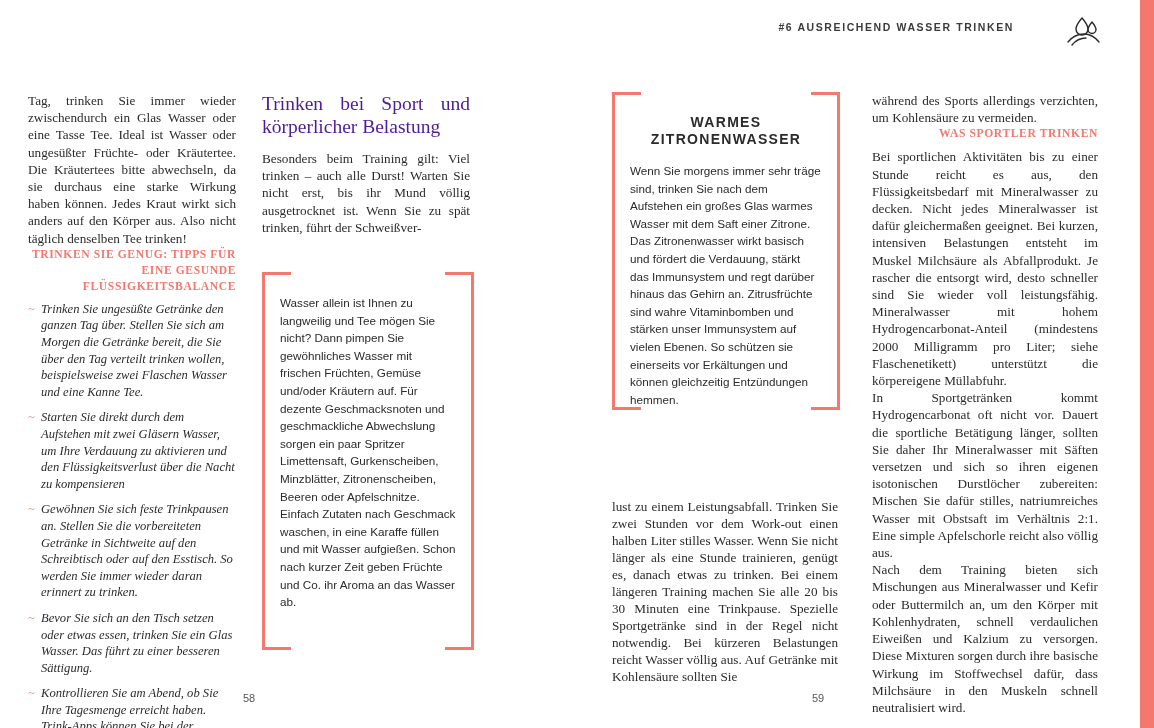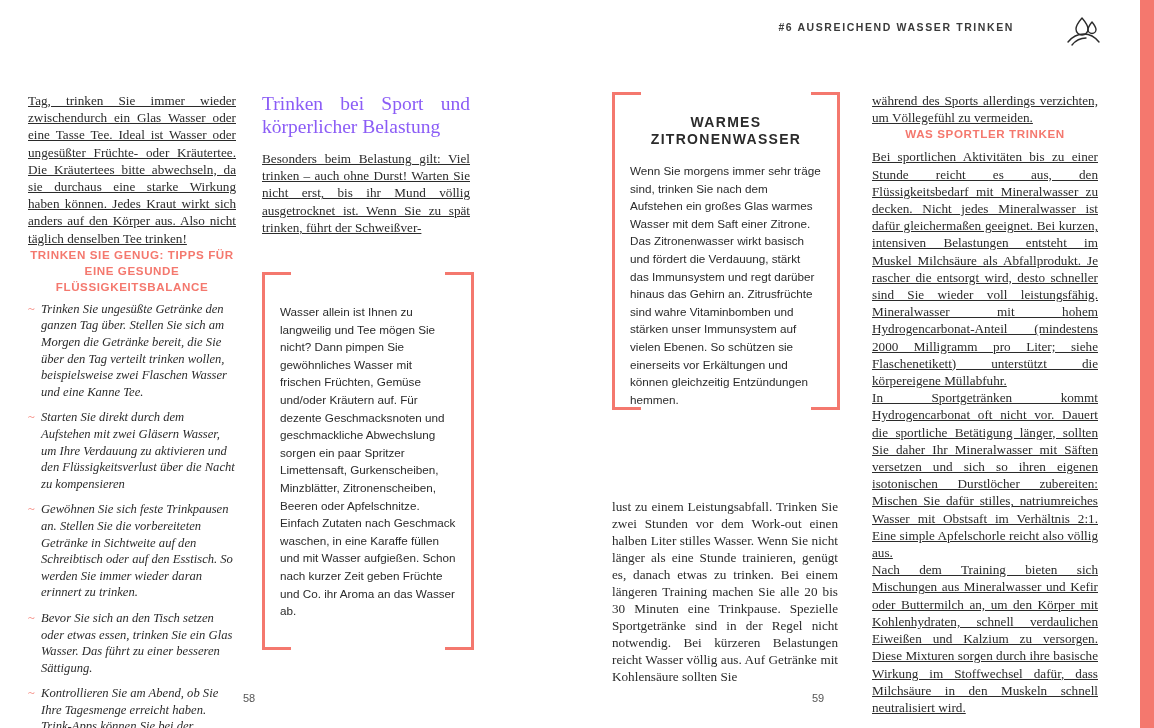--- a/index.html
+++ b/index.html
@@ -63,44 +63,43 @@
   .col {
     position: absolute;
     top: 92px;
     width: 212px;
     font-size: 13.2px;
     line-height: 17.2px;
     text-align: justify;
   }
   .col p {
     margin: 0 0 0 0;
-    text-decoration: underline;
   }
   #col1 { left: 28px; width: 208px; }
   #col2 { left: 262px; width: 208px; }
   #col4 { left: 872px; width: 226px; }
 
   .heading-coral {
     font-family: "Liberation Serif", serif;
-    color: #8b5cf6;
+    color: #4c1d95;
     font-size: 19.5px;
     line-height: 23px;
     font-weight: 400;
     margin: 0 0 12px 0;
   }
   .subhead-coral {
-    font-family: Liberation Sans, sans-serif;
+    font-family: Liberation Serif, serif;
     color: #f4786e;
     font-size: 11.6px;
     line-height: 16px;
     letter-spacing: 0.6px;
     font-weight: 700;
     text-transform: uppercase;
     margin: 0 0 6px 0;
-    text-align: center;
+    text-align: right;
   }
   .body-text {
     margin-bottom: 14px;
   }
   ul.tips {
     list-style: none;
     margin: 0;
     padding: 0;
     font-style: italic;
     font-size: 12.6px;
@@ -161,21 +160,20 @@
     text-transform: uppercase;
     line-height: 17px;
     margin: 0 0 14px 0;
   }
   .box-body {
     font-family: "Liberation Sans", sans-serif;
     font-size: 11.7px;
     line-height: 17.6px;
     text-align: left;
     color: #2b2b2b;
-    margin-top: 9px;
   }
 
   #box-infused {
     left: 262px;
     top: 272px;
     width: 212px;
     height: 378px;
   }
   #box-lemon {
     left: 612px;
@@ -235,21 +233,21 @@
       <li>Trinken Sie ungesüßte Getränke den ganzen Tag über. Stellen Sie sich am Morgen die Getränke bereit, die Sie über den Tag verteilt trinken wollen, beispielsweise zwei Flaschen Wasser und eine Kanne Tee.</li>
       <li>Starten Sie direkt durch dem Aufstehen mit zwei Gläsern Wasser, um Ihre Verdauung zu aktivieren und den Flüssigkeitsverlust über die Nacht zu kompensieren</li>
       <li>Gewöhnen Sie sich feste Trinkpausen an. Stellen Sie die vorbereiteten Getränke in Sichtweite auf den Schreibtisch oder auf den Esstisch. So werden Sie immer wieder daran erinnert zu trinken.</li>
       <li>Bevor Sie sich an den Tisch setzen oder etwas essen, trinken Sie ein Glas Wasser. Das führt zu einer besseren Sättigung.</li>
       <li>Kontrollieren Sie am Abend, ob Sie Ihre Tagesmenge erreicht haben. Trink-Apps können Sie bei der Umsetzung unterstützen.</li>
     </ul>
   </div>
 
   <div class="col" id="col2">
     <h2 class="heading-coral">Trinken bei Sport und körperlicher Belastung</h2>
-    <p class="body-text">Besonders beim Belastung gilt: Viel trinken – auch ohne Durst! Warten Sie nicht erst, bis ihr Mund völlig ausgetrocknet ist. Wenn Sie zu spät trinken, führt der Schweißver-</p>
+    <p class="body-text">Besonders beim Training gilt: Viel trinken – auch alle Durst! Warten Sie nicht erst, bis ihr Mund völlig ausgetrocknet ist. Wenn Sie zu spät trinken, führt der Schweißver-</p>
   </div>
 
   <div class="box" id="box-infused">
     <span class="corner c-tl"></span>
     <span class="corner c-tr"></span>
     <span class="corner c-bl"></span>
     <span class="corner c-br"></span>
     <span class="rail-l"></span>
     <span class="rail-r"></span>
     <div class="box-body">Wasser allein ist Ihnen zu langweilig und Tee mögen Sie nicht? Dann pimpen Sie gewöhnliches Wasser mit frischen Früchten, Gemüse und/oder Kräutern auf. Für dezente Geschmacksnoten und geschmackliche Abwechslung sorgen ein paar Spritzer Limettensaft, Gurkenscheiben, Minzblätter, Zitronenscheiben, Beeren oder Apfelschnitze. Einfach Zutaten nach Geschmack waschen, in eine Karaffe füllen und mit Wasser aufgießen. Schon nach kurzer Zeit geben Früchte und Co. ihr Aroma an das Wasser ab.</div>
@@ -266,21 +264,21 @@
     <span class="rail-r"></span>
     <div class="box-title">Warmes Zitronenwasser</div>
     <div class="box-body">Wenn Sie morgens immer sehr träge sind, trinken Sie nach dem Aufstehen ein großes Glas warmes Wasser mit dem Saft einer Zitrone. Das Zitronenwasser wirkt basisch und fördert die Verdauung, stärkt das Immunsystem und regt darüber hinaus das Gehirn an. Zitrusfrüchte sind wahre Vitaminbomben und stärken unser Immunsystem auf vielen Ebenen. So schützen sie einerseits vor Erkältungen und können gleichzeitig Entzündungen hemmen.</div>
   </div>
 
   <div id="col3-cont">
     <p>lust zu einem Leistungsabfall. Trinken Sie zwei Stunden vor dem Work-out einen halben Liter stilles Wasser. Wenn Sie nicht länger als eine Stunde trainieren, genügt es, danach etwas zu trinken. Bei einem längeren Training machen Sie alle 20 bis 30 Minuten eine Trinkpause. Spezielle Sportgetränke sind in der Regel nicht notwendig. Bei kürzeren Belastungen reicht Wasser völlig aus. Auf Getränke mit Kohlensäure sollten Sie</p>
   </div>
 
   <div class="col" id="col4">
-    <p class="body-text">während des Sports allerdings verzichten, um Völlegefühl zu vermeiden.</p>
+    <p class="body-text">während des Sports allerdings verzichten, um Kohlensäure zu vermeiden.</p>
     <h3 class="subhead-coral">Was Sportler trinken</h3>
     <p class="body-text">Bei sportlichen Aktivitäten bis zu einer Stunde reicht es aus, den Flüssigkeitsbedarf mit Mineralwasser zu decken. Nicht jedes Mineralwasser ist dafür gleichermaßen geeignet. Bei kurzen, intensiven Belastungen entsteht im Muskel Milchsäure als Abfallprodukt. Je rascher die entsorgt wird, desto schneller sind Sie wieder voll leistungsfähig. Mineralwasser mit hohem Hydrogencarbonat-Anteil (mindestens 2000 Milligramm pro Liter; siehe Flaschenetikett) unterstützt die körpereigene Müllabfuhr.</p>
     <p class="body-text">In Sportgetränken kommt Hydrogencarbonat oft nicht vor. Dauert die sportliche Betätigung länger, sollten Sie daher Ihr Mineralwasser mit Säften versetzen und sich so ihren eigenen isotonischen Durstlöcher zubereiten: Mischen Sie dafür stilles, natriumreiches Wasser mit Obstsaft im Verhältnis 2:1. Eine simple Apfelschorle reicht also völlig aus.</p>
     <p>Nach dem Training bieten sich Mischungen aus Mineralwasser und Kefir oder Buttermilch an, um den Körper mit Kohlenhydraten, schnell verdaulichen Eiweißen und Kalzium zu versorgen. Diese Mixturen sorgen durch ihre basische Wirkung im Stoffwechsel dafür, dass Milchsäure in den Muskeln schnell neutralisiert wird.</p>
   </div>
 
   <div class="folio" id="folio-right">59</div>
 
 </div>
 

